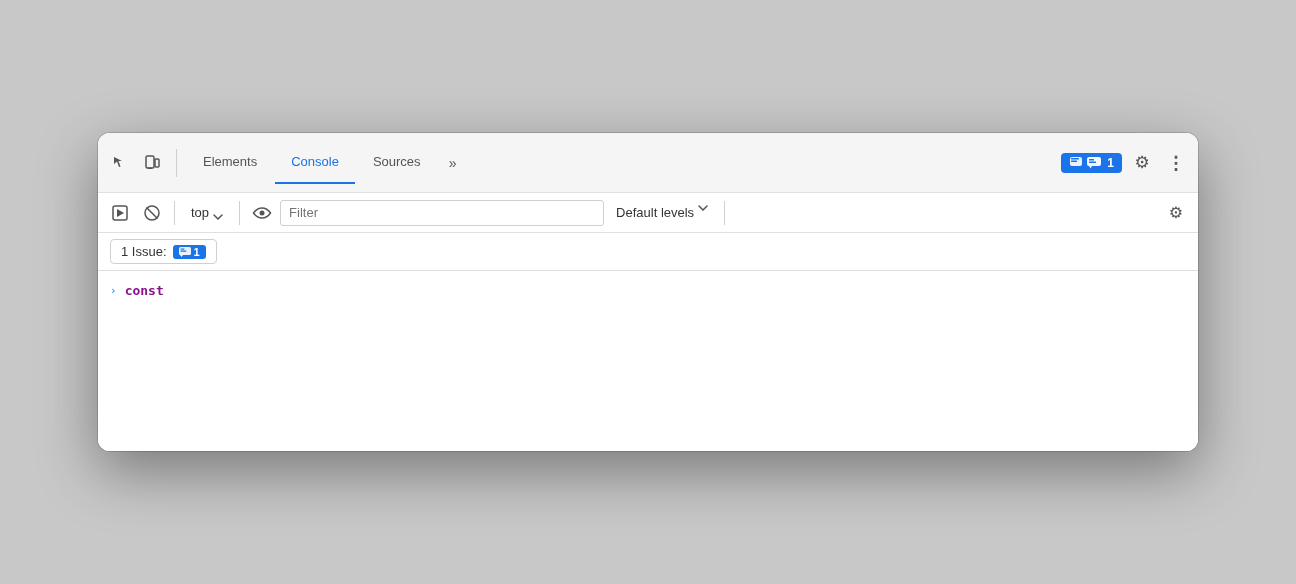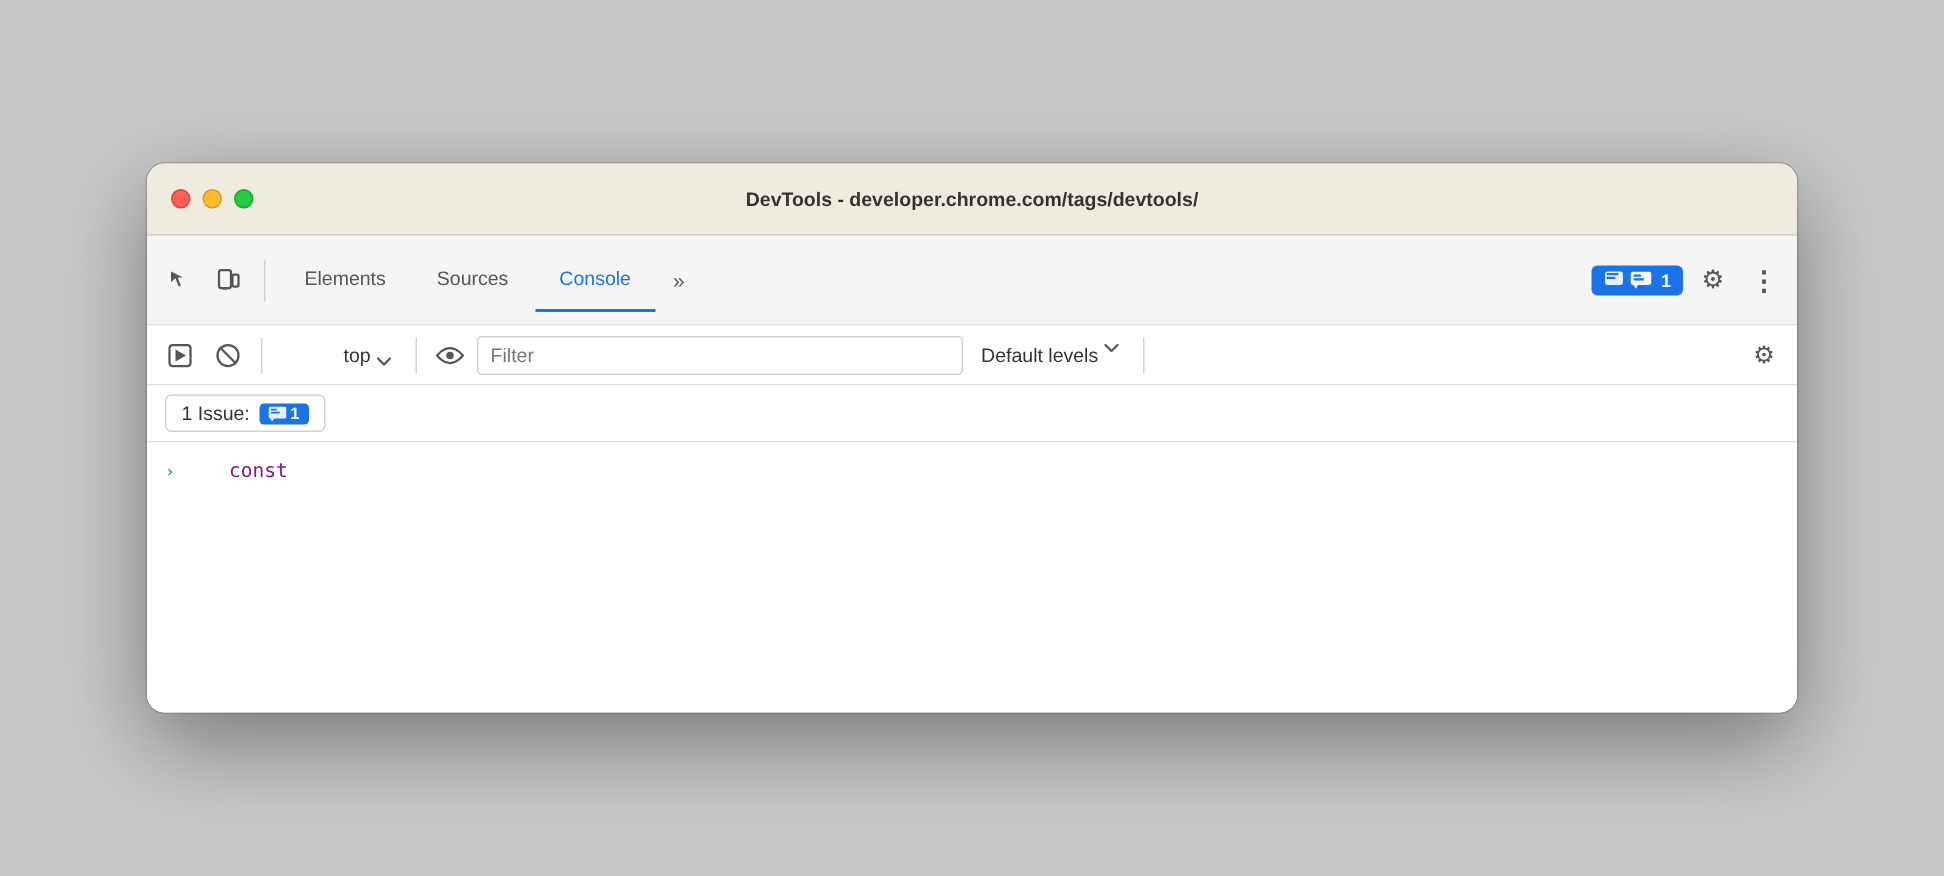--- a/index.html
+++ b/index.html
@@ -160,21 +160,20 @@
       display: flex;
       align-items: flex-end;
       gap: 4px;
       padding: 3px 8px;
       border: none;
       background: transparent;
       cursor: pointer;
       font-size: 13px;
       color: #333;
       border-radius: 4px;
-      margin-left: 38px;
     }
 
     .filter-input {
       width: 324px;
       height: 26px;
       border: 1px solid #d0d0d0;
       border-radius: 3px;
       padding: 0 8px;
       font-size: 13px;
       color: #999;
@@ -247,40 +246,31 @@
     }
 
     .console-chevron {
       color: #1a73e8;
       font-size: 11px;
       cursor: pointer;
     }
 
     .console-keyword {
       color: #881391;
-      font-weight: 400;
-      margin-left: 28px;
+      font-weight: 700;
     }
 
     
     svg { display: inline-block; vertical-align: middle; }
   </style>
 </head>
 <body>
 
 <div class="window">
 
-  <div class="titlebar">
-    <div class="traffic-lights">
-      <div class="traffic-light tl-close"></div>
-      <div class="traffic-light tl-min"></div>
-      <div class="traffic-light tl-max"></div>
-    </div>
-    <span class="titlebar-title">DevTools - developer.chrome.com/tags/devtools/</span>
-  </div>
 
   <div class="devtools">
 
     <div class="tabbar">
       <div class="tabbar-icons">
         <button class="icon-btn" title="Inspect element">
           <svg width="18" height="18" viewBox="0 0 18 18" fill="none">
             <path d="M3 3L3 10L6 7.5L8 13L9.5 12.5L7.5 7L11 7L3 3Z" fill="#555"></path>
             <rect x="2" y="2" width="1.5" height="8" fill="none"></rect>
           </svg>
@@ -290,25 +280,25 @@
             <rect x="3" y="2" width="8" height="12" rx="1.5" stroke="#555" stroke-width="1.5" fill="none"></rect>
             <rect x="5" y="13.5" width="4" height="1.5" rx="0.5" fill="#555"></rect>
             <rect x="12" y="5" width="4" height="8" rx="1" stroke="#555" stroke-width="1.5" fill="none"></rect>
           </svg>
         </button>
       </div>
 
       <div class="tab">
         <span>Elements</span>
       </div>
+      <div class="tab active">
+        <span>Console</span>
+      </div>
       <div class="tab">
         <span>Sources</span>
-      </div>
-      <div class="tab active">
-        <span>Console</span>
       </div>
       <button class="icon-btn" style="font-size:14px; color:#555;">
         <span>»</span>
       </button>
 
       <div class="tabbar-right">
         <div class="issues-badge">
           <svg class="chat-icon-sm" viewBox="0 0 14 14" fill="none">
             <rect x="1" y="1" width="12" height="9" rx="2" fill="white" fill-opacity="0.9"></rect>
             <path d="M3 11L5 9H13" stroke="white" stroke-width="0" fill="none"></path>

